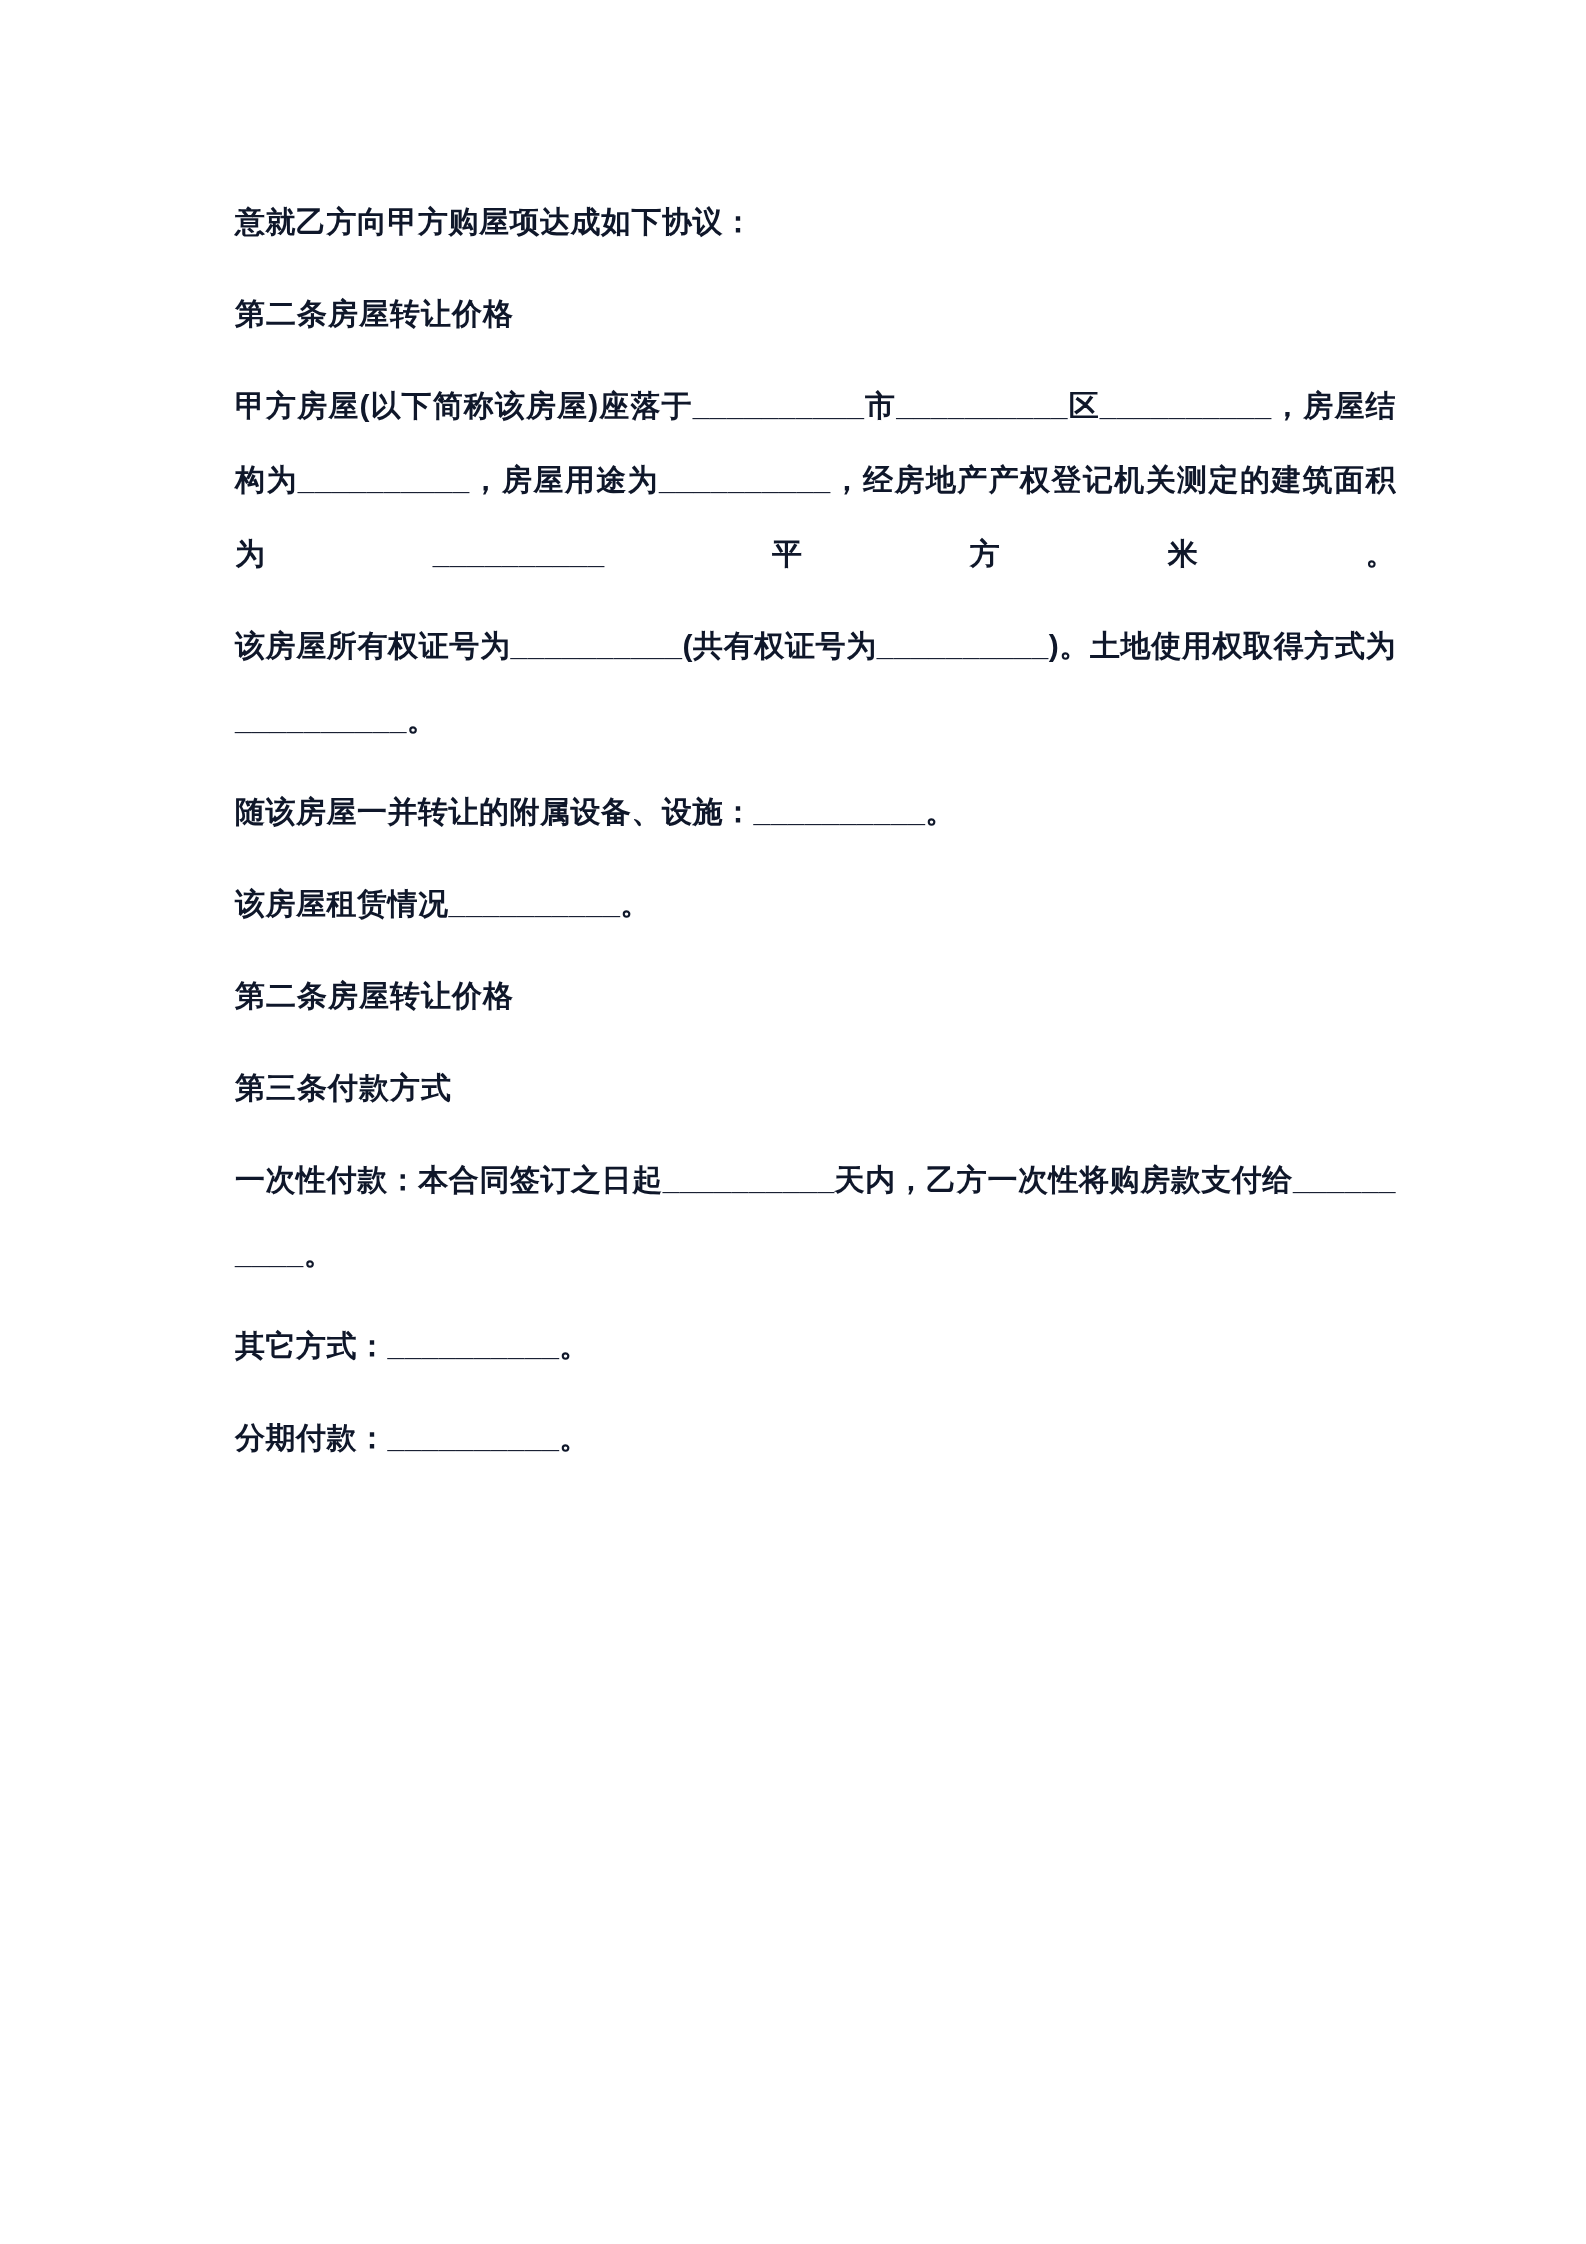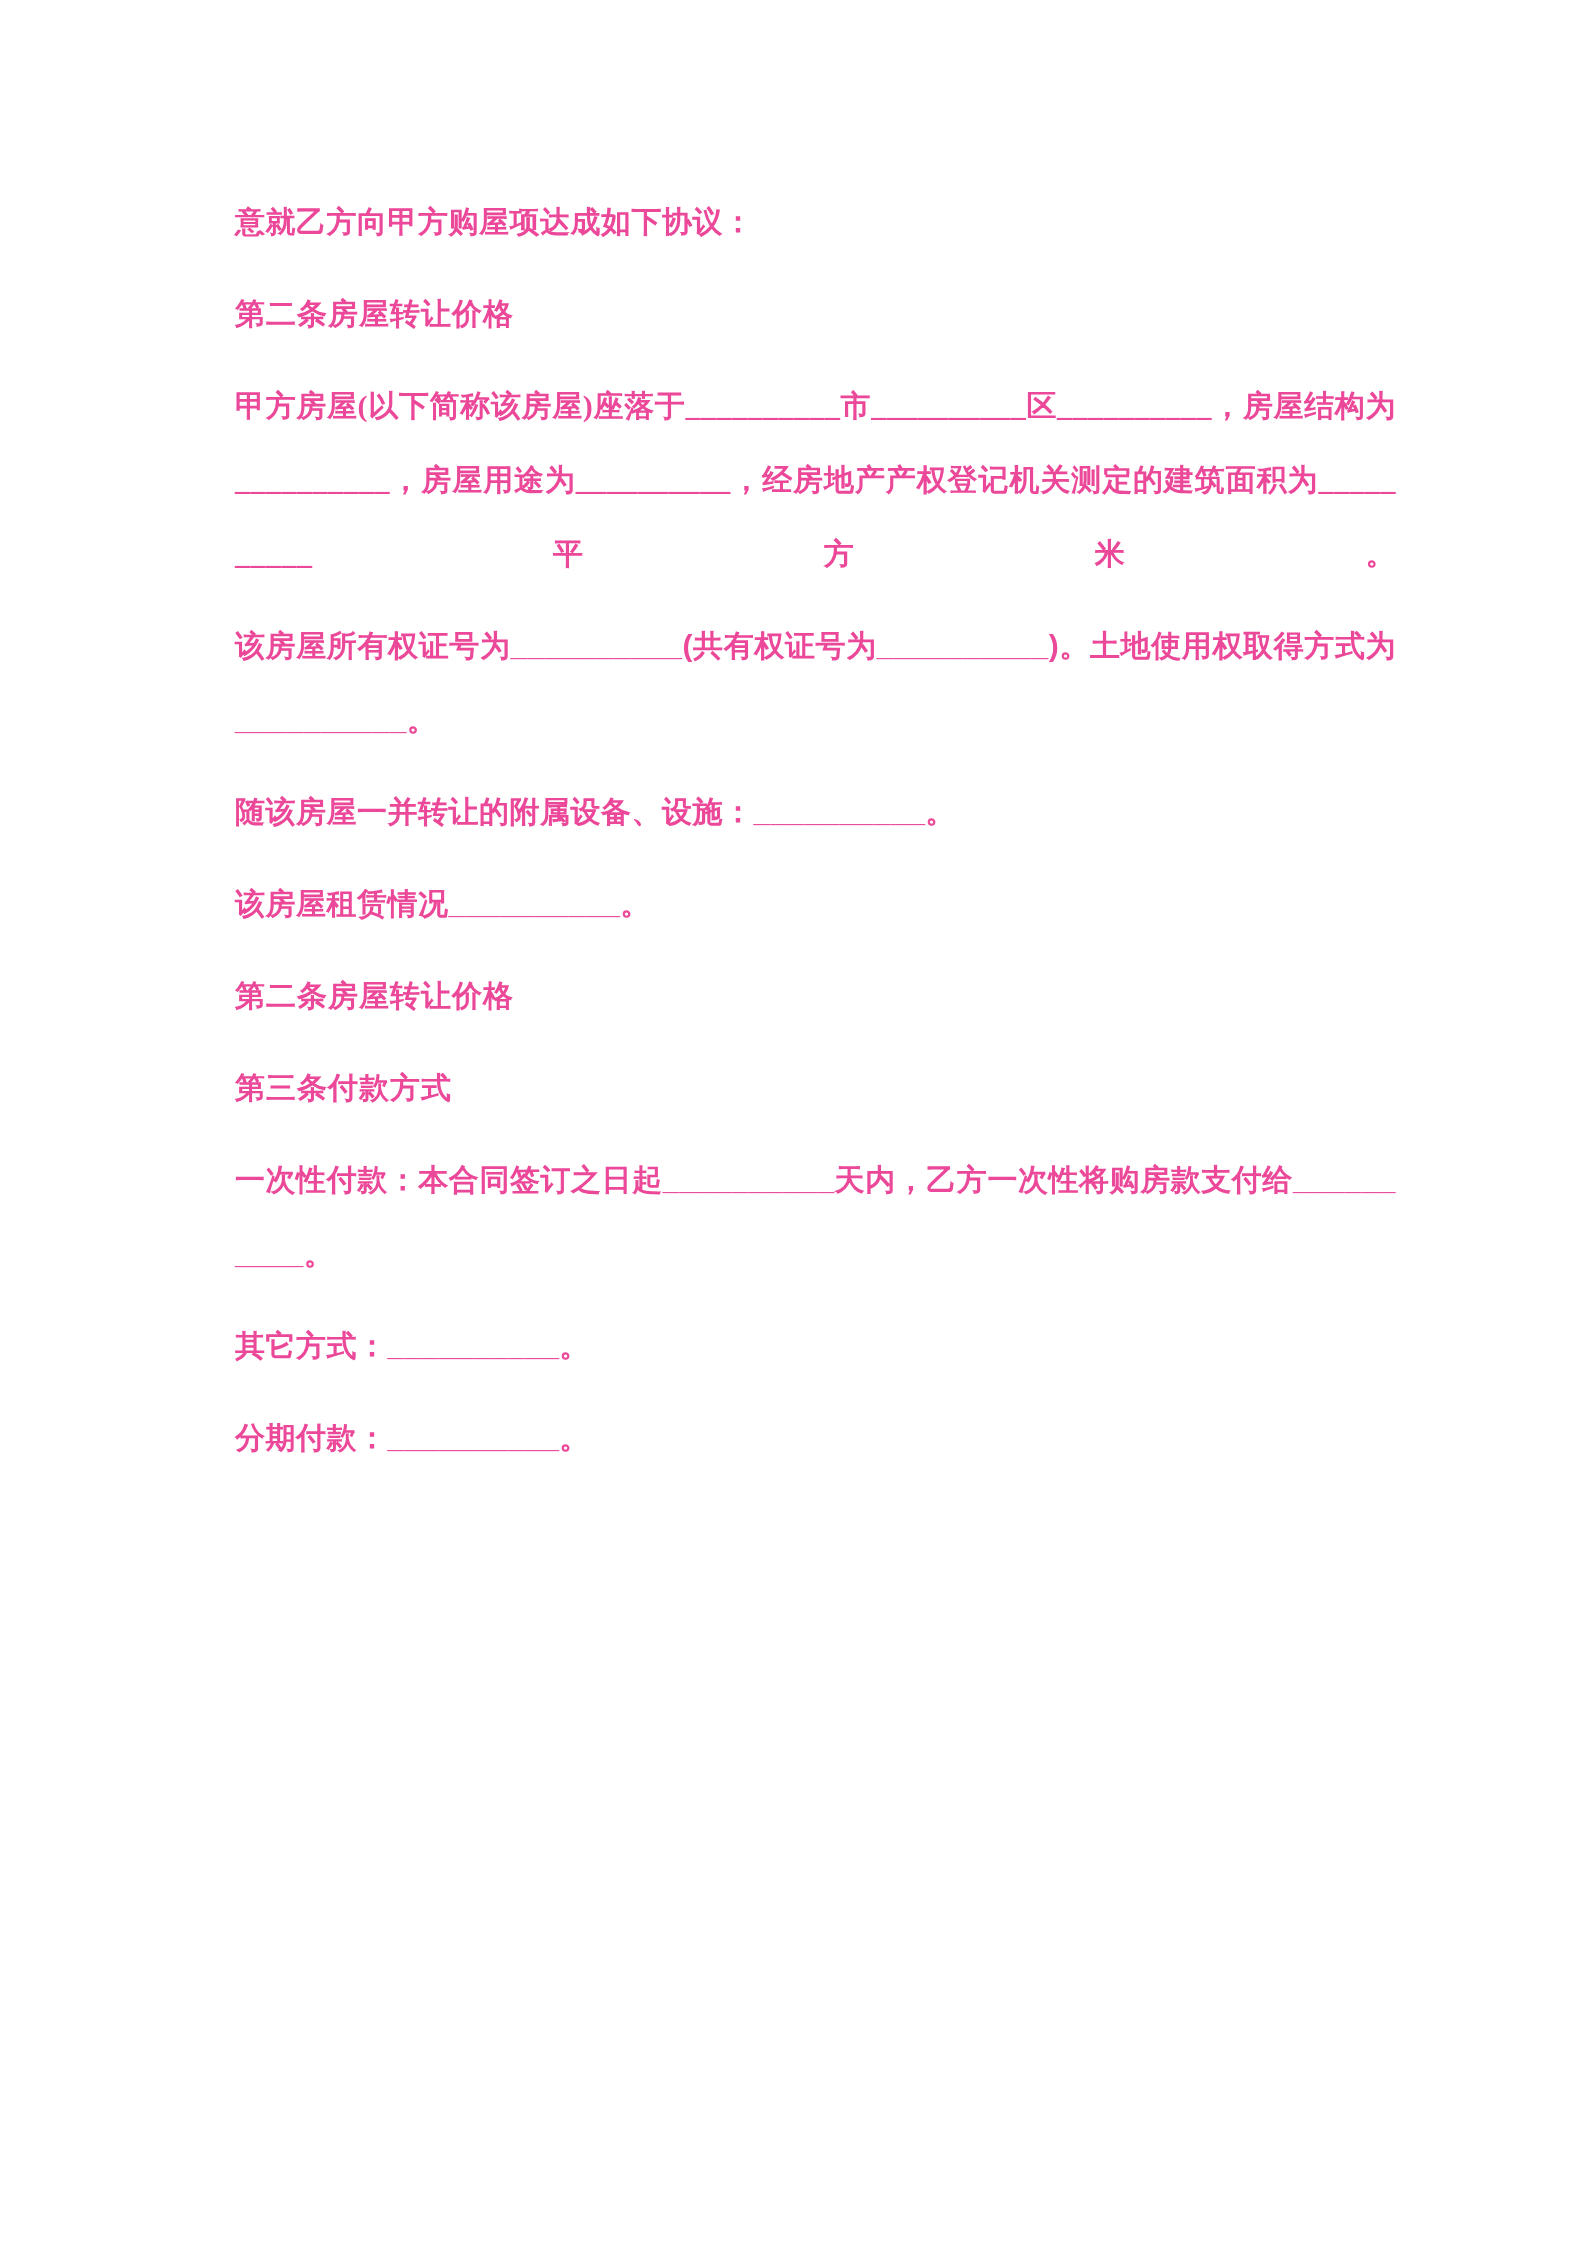--- a/index.html
+++ b/index.html
@@ -24,33 +24,32 @@
   }
   .doc-body {
     display: block;
   }
   .para {
     font-size: 30px;
     line-height: 74px;
     letter-spacing: 0.5px;
     margin: 0 0 18px 0;
     font-weight: 700;
-    color: #ec4899;
+    color: #0f172a;
     text-align: justify;
     text-justify: inter-ideograph;
     word-break: break-all;
   }
   .para.heading {
     font-weight: 700;
     letter-spacing: 1px;
   }
   .para.justify-all {
     text-align: justify;
     text-align-last: justify;
-    font-family: Liberation Serif, serif;
   }
 </style>
 </head>
 <body>
 
 <div class="page">
   <div class="doc-body" id="doc-body">
       <p class="para">意就乙方向甲方购屋项达成如下协议：</p>
       <p class="para heading">第二条房屋转让价格</p>
       <p class="para justify-all">甲方房屋(以下简称该房屋)座落于__________市__________区__________，房屋结构为__________，房屋用途为__________，经房地产产权登记机关测定的建筑面积为__________平方米。</p>

